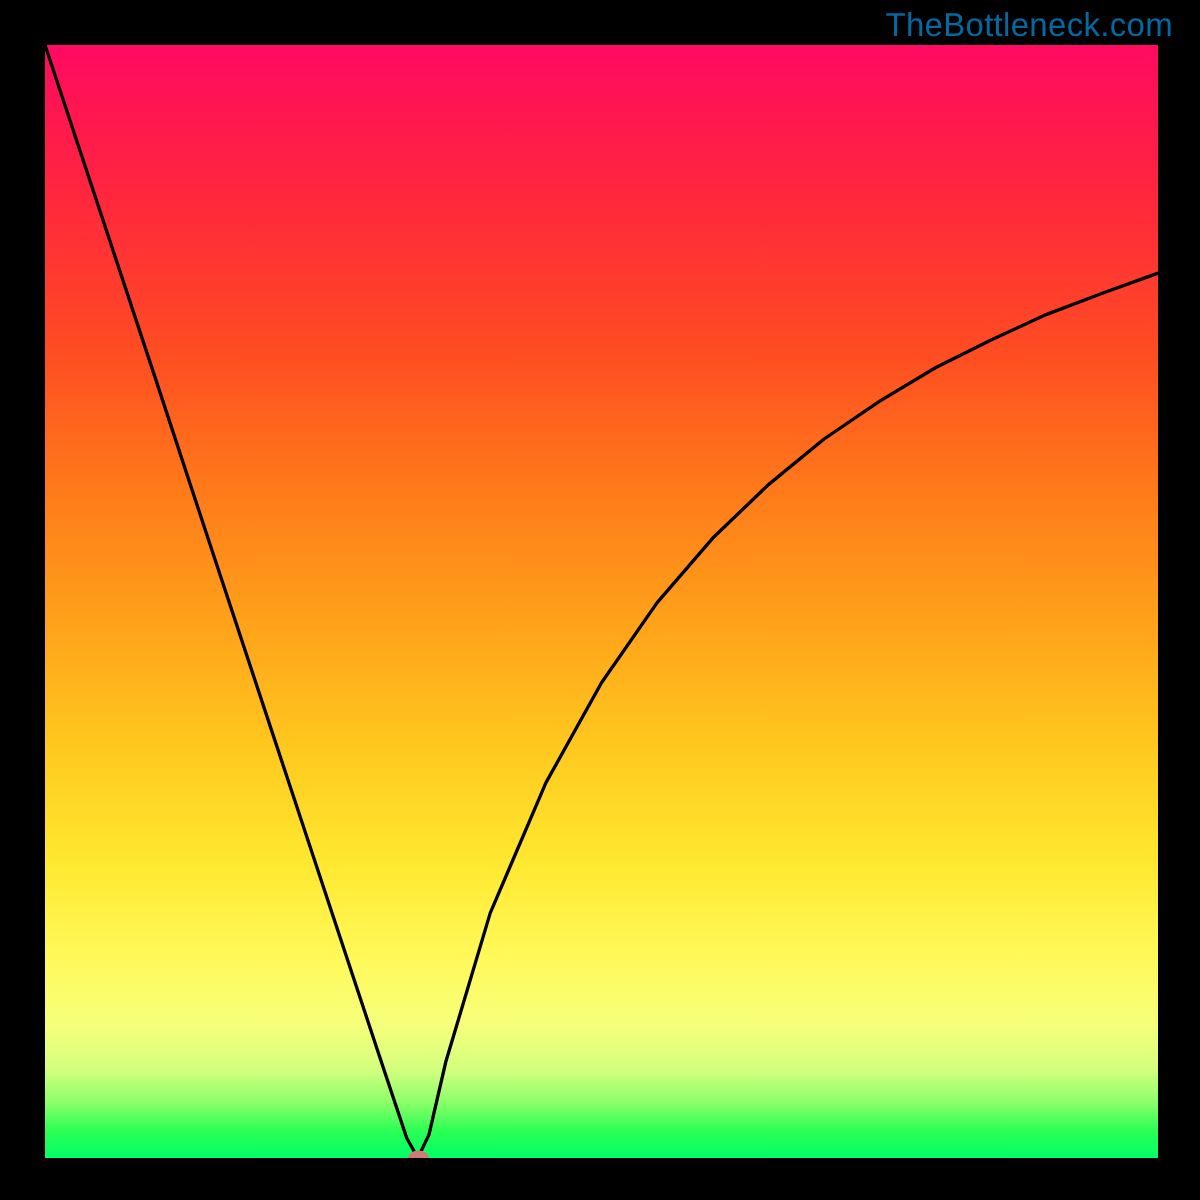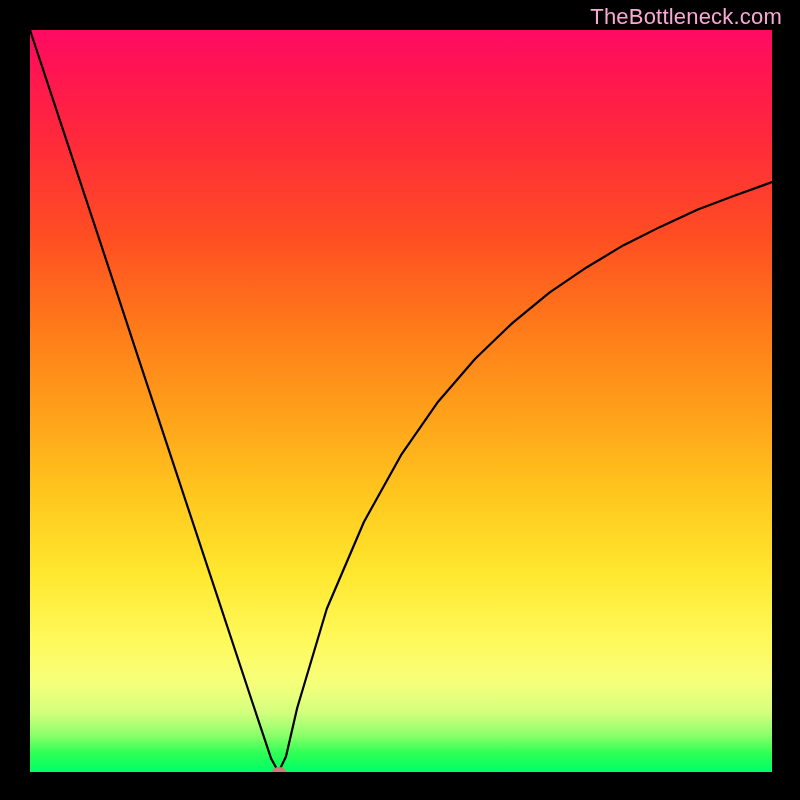--- a/index.html
+++ b/index.html
@@ -14,21 +14,21 @@
   .frame {
     position: relative;
     width: 800px;
     height: 800px;
     background: #000000;
   }
   .watermark {
     position: absolute;
     top: 4px;
     right: 18px;
-    color: #f9a8d4;
+    color: #0369a1;
     font-size: 22px;
     font-weight: 500;
     letter-spacing: 0.2px;
     user-select: none;
   }
   .plot {
     position: absolute;
     left: 30px;
     top: 30px;
     width: 742px;

